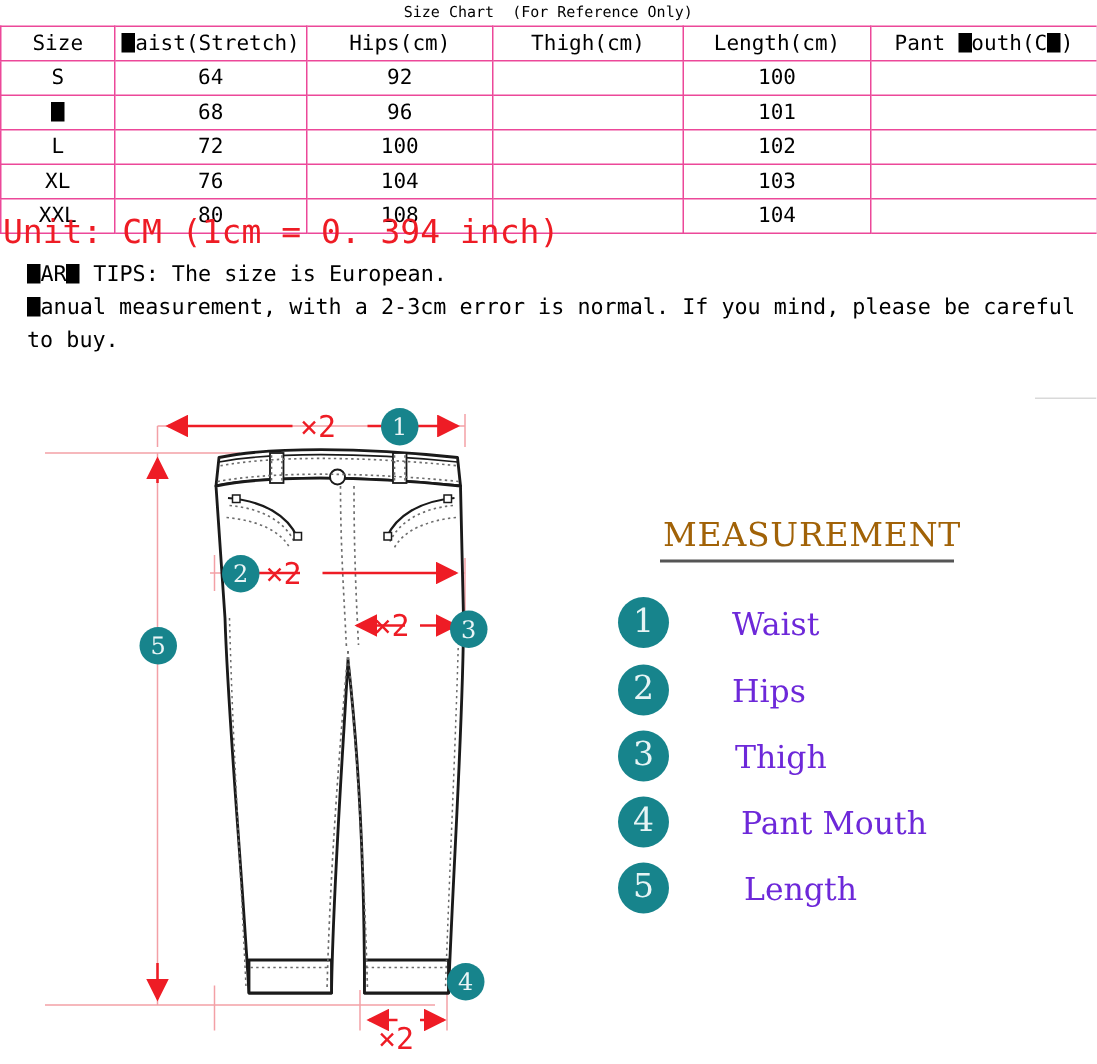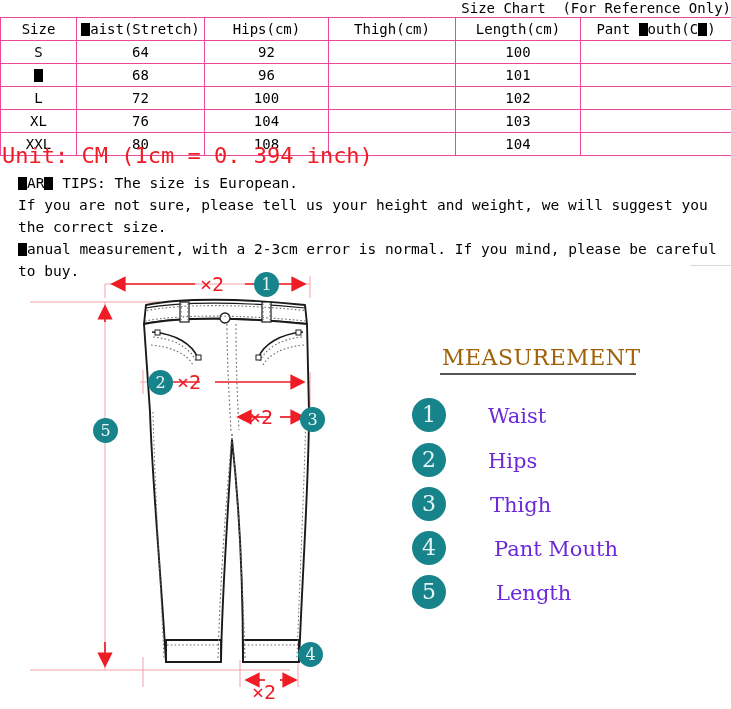--- a/index.html
+++ b/index.html
@@ -5,21 +5,21 @@
   html,body{margin:0;padding:0;}
   body{
     width:731px;height:709px;background:#ffffff;
     font-family:"DejaVu Sans Mono", monospace;
     color:#000;overflow:hidden;position:relative;
   }
 
   
   .chart-title{
     position:absolute;left:0;top:0;width:731px;height:17px;
-    text-align:right;font-size:14px;line-height:17px;
+    text-align:center;font-size:10px;line-height:17px;
     font-family:"DejaVu Sans Mono", monospace;letter-spacing:0px;
     white-space:pre;
   }
 
   
   table.size-table{
     position:absolute;left:0;top:17px;width:731px;
     border-collapse:collapse;table-layout:fixed;
   }
   table.size-table td{
@@ -181,21 +181,20 @@
       <td>104</td>
       <td></td>
     </tr>
   </tbody>
 </table>
 
 <div class="unit-line">Unit: CM (1cm = 0. 394 inch)</div>
 
 <div class="notes">
   <p><span class="tofu"></span>AR<span class="tofu"></span> TIPS: The size is European.</p>
-  <p>If you are not sure, please tell us your height and weight, we will suggest you the correct size.</p>
   <p><span class="tofu"></span>anual measurement, with a 2-3cm error is normal. If you mind, please be careful to buy.</p>
 </div>
 
 <div class="faint-rule"></div>
 
 <div class="diagram">
   <svg width="400" height="447" viewBox="0 0 400 447" xmlns="http://www.w3.org/2000/svg">
 
     <g stroke="#f3a0a6" stroke-width="1" fill="none">
       <line x1="105" y1="22" x2="310" y2="22"></line>

